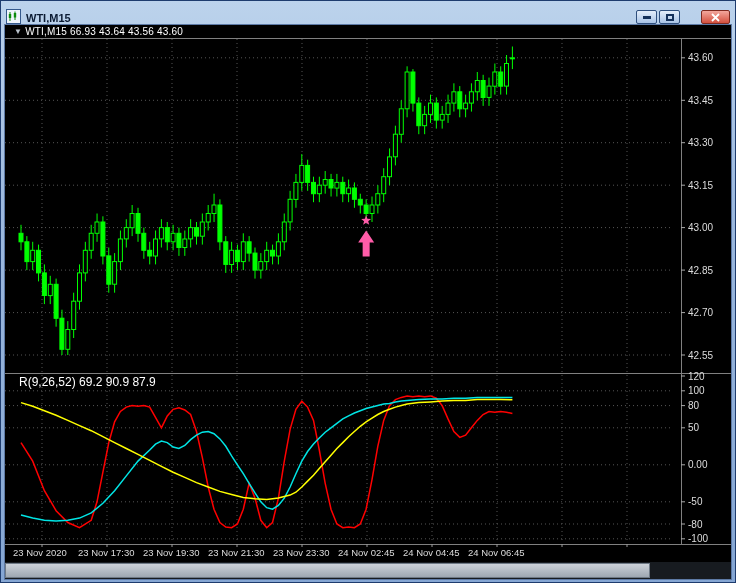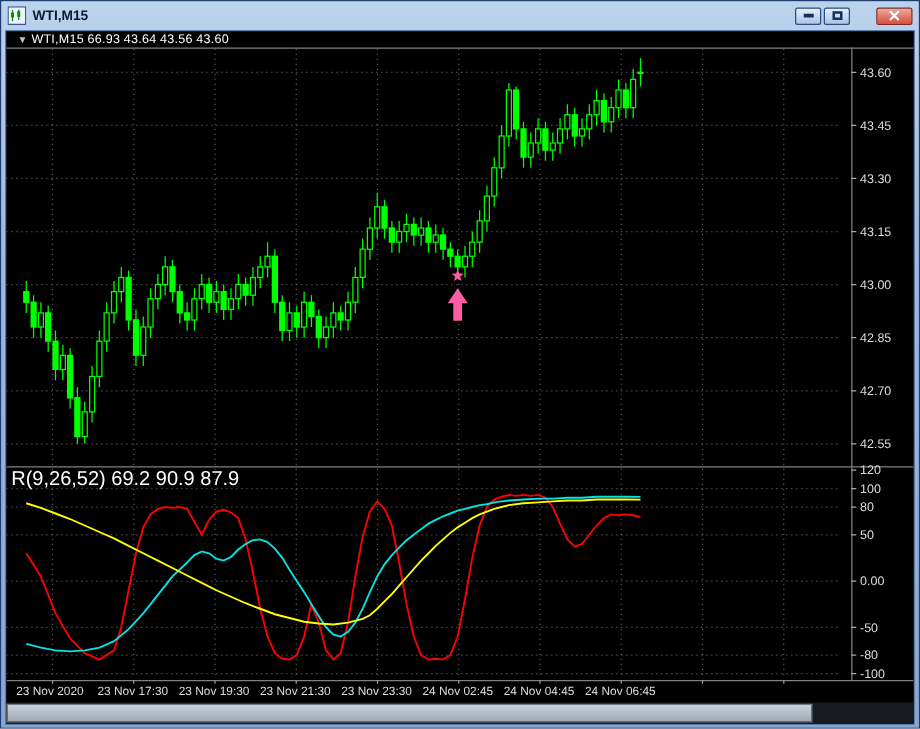--- a/index.html
+++ b/index.html
@@ -4,41 +4,41 @@
 <style>
   html,body{margin:0;padding:0;background:#ffffff;}
   *{box-sizing:border-box;}
   .window{
     position:relative;width:736px;height:583px;
     border:1px solid #1e3c6e;
     background:linear-gradient(180deg,#bcd3ec 0%,#9db9de 35%,#85a6d3 100%);
     padding:0 3px 3px 3px;
     font-family:"Liberation Sans",sans-serif;
   }
-  .titlebar{height:23px;display:flex;align-items:center;gap:5px;padding:0 2px;}
+  .titlebar{height:23px;display:flex;align-items:flex-end;gap:5px;padding:0 2px;}
   .app-icon{width:15px;height:15px;display:inline-block;}
   .title{font-size:11px;font-weight:bold;color:#0b1b33;}
   .win-buttons{margin-left:auto;display:flex;align-items:center;}
   .btn{width:21px;height:14px;border:1px solid #2f4f7d;border-radius:2px;
        display:flex;align-items:center;justify-content:center;margin-left:2px;cursor:pointer;}
   .btn.min,.btn.max{background:linear-gradient(#e4eefa,#a9c4e6);}
   .btn.close{width:29px;background:linear-gradient(#f2a79d,#d4503e);margin-left:21px;border-color:#7e2a20;}
   .g-min{width:8px;height:3px;background:#15315a;}
   .g-max{width:8px;height:7px;border:2px solid #15315a;background:transparent;}
   .content{
     position:relative;width:728px;height:556px;background:#000;
     border:1px solid #5d7aa6;overflow:hidden;
   }
   #chart-svg{display:block;}
   .ohlc-label{
     position:absolute;left:9px;top:1px;color:#ffffff;font-size:10px;
     letter-spacing:0.2px;display:flex;align-items:center;gap:3px;
   }
   .dd-glyph{color:#b9c2cc;font-size:8px;}
-  .ind-label{position:absolute;left:4px;top:350px;color:#ffffff;font-size:16px;}
+  .ind-label{position:absolute;left:14px;top:350px;color:#ffffff;font-size:12px;}
   .scrollbar{
     position:absolute;left:0;right:0;bottom:0;height:17px;background:#171b20;
   }
   .sb-thumb{
     position:absolute;left:0;top:1px;height:15px;
     background:linear-gradient(#ccd2d9,#9fa8b2);
     border:1px solid #6f7a86;
   }
 </style>
 </head>

